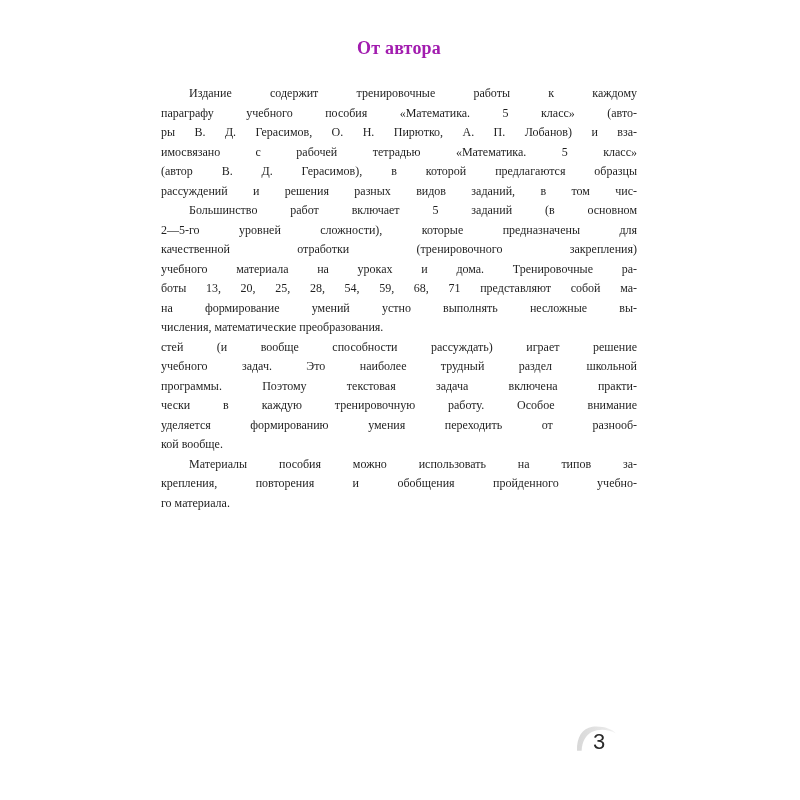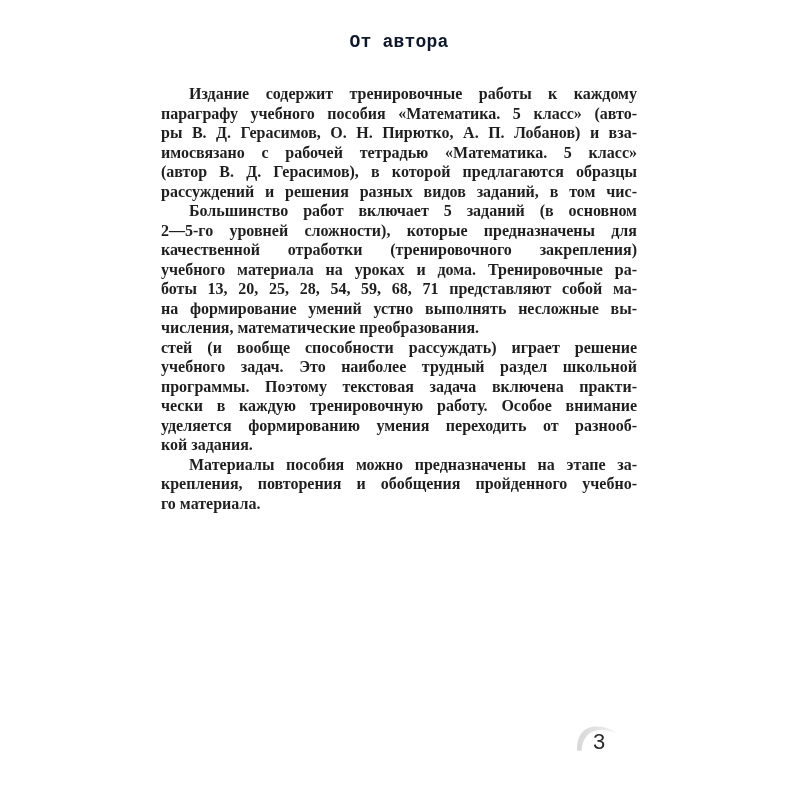--- a/index.html
+++ b/index.html
@@ -11,39 +11,38 @@
     position: relative;
     width: 800px;
     height: 800px;
     background: #ffffff;
     font-family: "Liberation Serif", serif;
     color: #1f1f1f;
     overflow: hidden;
   }
   .title {
     position: absolute;
-    top: 32px;
+    top: 38px;
     left: 161px;
     width: 476px;
     margin: 0;
     text-align: center;
-    font-family: Liberation Mono, monospace;
+    font-family: Liberation Serif, serif;
     font-weight: 700;
     font-size: 18px;
     letter-spacing: 0.2px;
-    color: #0f172a;
+    color: #a21caf;
   }
   .body-text {
     position: absolute;
     top: 84px;
     left: 161px;
     width: 476px;
-    font-size: 16px;
+    font-size: 12px;
     line-height: 19.5px;
-    font-weight: bold;
   }
   .para { margin: 0; }
   .line {
     text-align: justify;
     text-align-last: justify;
     white-space: normal;
   }
   .line.first { text-indent: 28px; }
   .line.last  { text-align-last: left; }
   .swoosh {
@@ -89,24 +88,24 @@
         <div class="line">боты 13, 20, 25, 28, 54, 59, 68, 71 представляют собой ма-</div>
         <div class="line">на формирование умений устно выполнять несложные вы-</div>
         <div class="line last">числения, математические преобразования.</div>
       </div>
       <div class="para">
         <div class="line">стей (и вообще способности рассуждать) играет решение</div>
         <div class="line">учебного задач. Это наиболее трудный раздел школьной</div>
         <div class="line">программы. Поэтому текстовая задача включена практи-</div>
         <div class="line">чески в каждую тренировочную работу. Особое внимание</div>
         <div class="line">уделяется формированию умения переходить от разнооб-</div>
-        <div class="line last">кой задания.</div>
+        <div class="line last">кой вообще.</div>
       </div>
       <div class="para">
-        <div class="line first">Материалы пособия можно предназначены на этапе за-</div>
+        <div class="line first">Материалы пособия можно использовать на типов за-</div>
         <div class="line">крепления, повторения и обобщения пройденного учебно-</div>
         <div class="line last">го материала.</div>
       </div>
     </div>
 
   <svg class="swoosh" viewBox="0 0 40 26" aria-hidden="true">
     <defs>
       <linearGradient id="swgrad" x1="0" y1="0" x2="1" y2="0">
         <stop offset="0" stop-color="#d8d8d8"></stop>
         <stop offset="0.7" stop-color="#e7e7e7"></stop>

